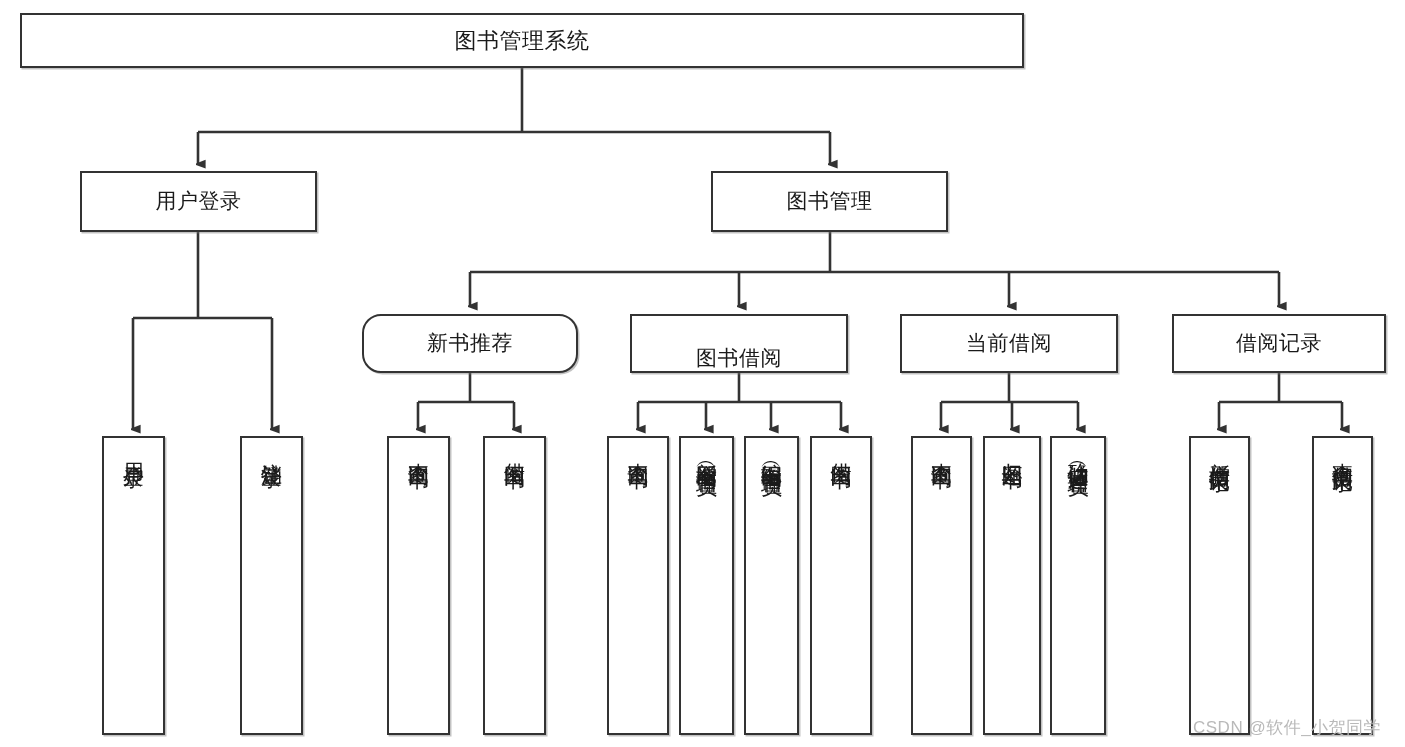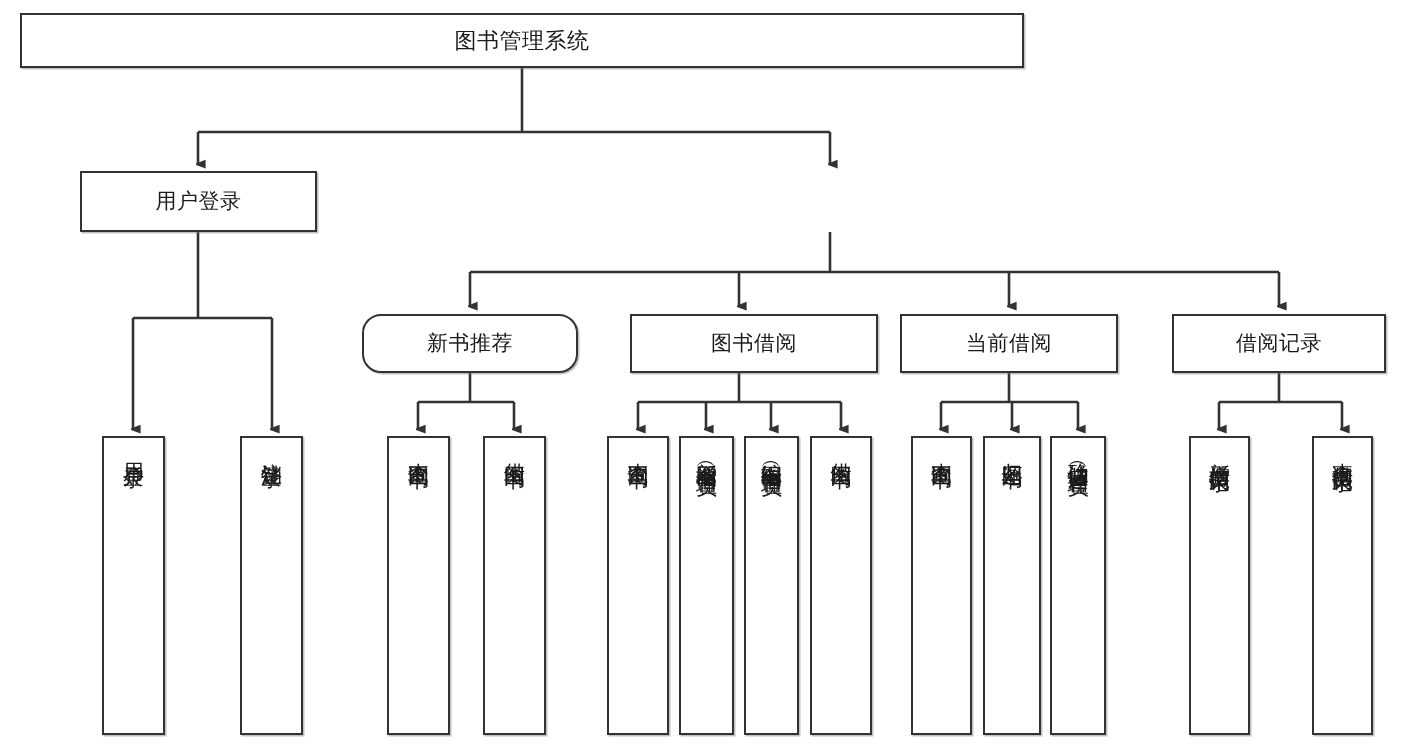--- a/index.html
+++ b/index.html
@@ -127,25 +127,28 @@
     </g>
   </svg>
 
   <div class="node root horiz" style="left:20px; top:13px; width:1004px; height:55px;">
     <span class="lbl">图书管理系统</span>
   </div>
 
   <div class="node horiz" style="left:80px; top:171px; width:237px; height:61px;">
     <span class="lbl">用户登录</span>
   </div>
+  <div class="node horiz" style="left:711px; top:171px; width:237px; height:61px;">
+    <span class="lbl">图书管理</span>
+  </div>
 
   <div class="node horiz" style="left:362px; top:314px; width:216px; height:59px;border-radius:19px;">
     <span class="lbl">新书推荐</span>
   </div>
-  <div class="node horiz" style="left:630px; top:314px; width:248px; height:59px;">
+  <div class="node horiz" style="left:630px; top:314px; width:218px; height:59px;align-items:flex-end;">
     <span class="lbl">图书借阅</span>
   </div>
   <div class="node horiz" style="left:900px; top:314px; width:218px; height:59px;">
     <span class="lbl">当前借阅</span>
   </div>
   <div class="node horiz" style="left:1172px; top:314px; width:214px; height:59px;">
     <span class="lbl">借阅记录</span>
   </div>
 
   <div class="node vert" style="left:102px; top:436px; width:63px; height:299px;">
@@ -181,14 +184,15 @@
   <div class="node vert" style="left:1050px; top:436px; width:56px; height:299px;">
     <span class="lbl">确认归还（管理员）</span>
   </div>
   <div class="node vert" style="left:1189px; top:436px; width:61px; height:299px;">
     <span class="lbl">新增借阅记录</span>
   </div>
   <div class="node vert" style="left:1312px; top:436px; width:61px; height:299px;">
     <span class="lbl">查询借阅记录</span>
   </div>
 
+  <div class="watermark" style="left:1193px; top:716px;">CSDN @软件_小贺同学</div>
 
 </div>
 
 </body></html>

